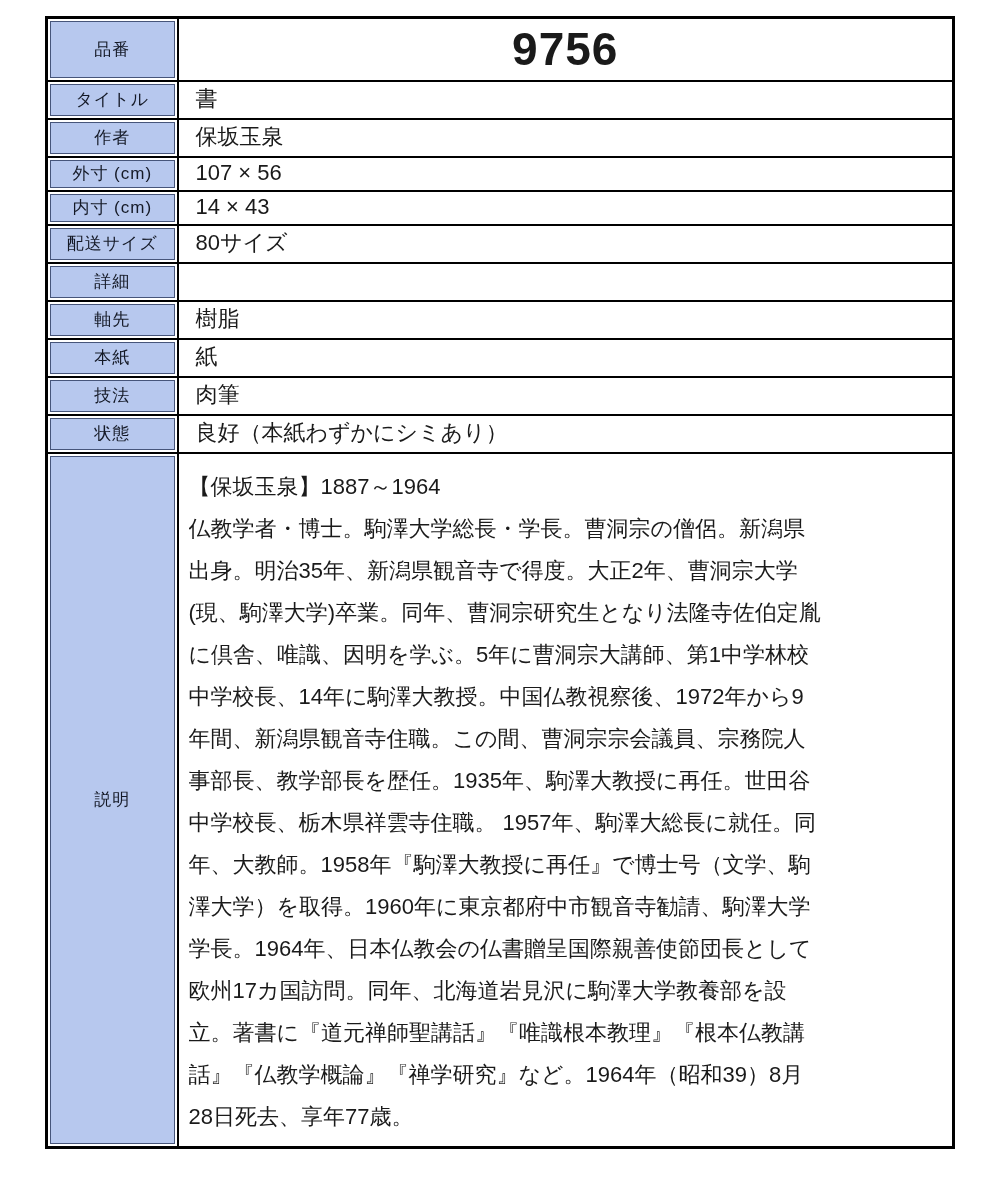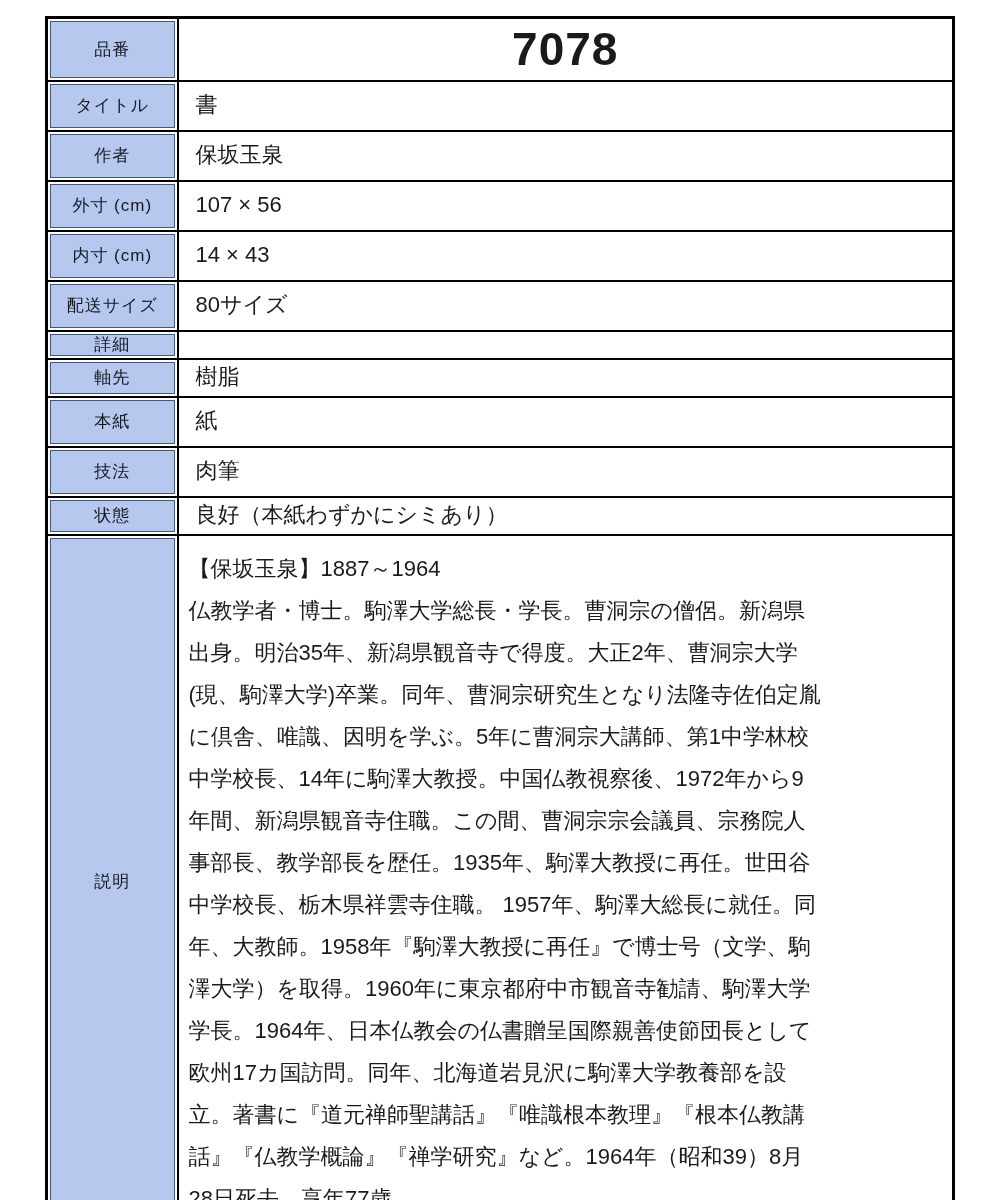--- a/index.html
+++ b/index.html
@@ -55,22 +55,22 @@
     overflow:hidden;
   }
   td.val.big{
     font-size:46px;
     font-weight:bold;
     text-align:center;
     padding:0;
     letter-spacing:1px;
   }
   tr.r-item td{height:63px;}
-  tr.r-std td{height:50px;}
-  tr.r-thin td{height:28px;}
+  tr.r-std td{height:34px;}
+  tr.r-thin td{height:38px;}
   tr.r-mid td{height:32px;font-family:Liberation Mono, monospace;}
   tr.r-state td{height:28px;}
   td.desc{
     vertical-align:top;
     padding:12px 6px 8px 10px;
   }
   .desc-line{
     font-size:22px;
     line-height:42px;
     white-space:nowrap;
@@ -84,21 +84,21 @@
 <table class="spec-table">
   <colgroup>
       <col class="c-label">
       <col class="c-value">
     </colgroup>
   <tbody>
     <tr class="r-item">
       <td class="hdr">
         <div class="hdr-inner">品番</div>
       </td>
-      <td class="val big">7078</td>
+      <td class="val big">9756</td>
     </tr>
     <tr class="r-std">
       <td class="hdr">
         <div class="hdr-inner">タイトル</div>
       </td>
       <td class="val">書</td>
     </tr>
     <tr class="r-std">
       <td class="hdr">
         <div class="hdr-inner">作者</div>

